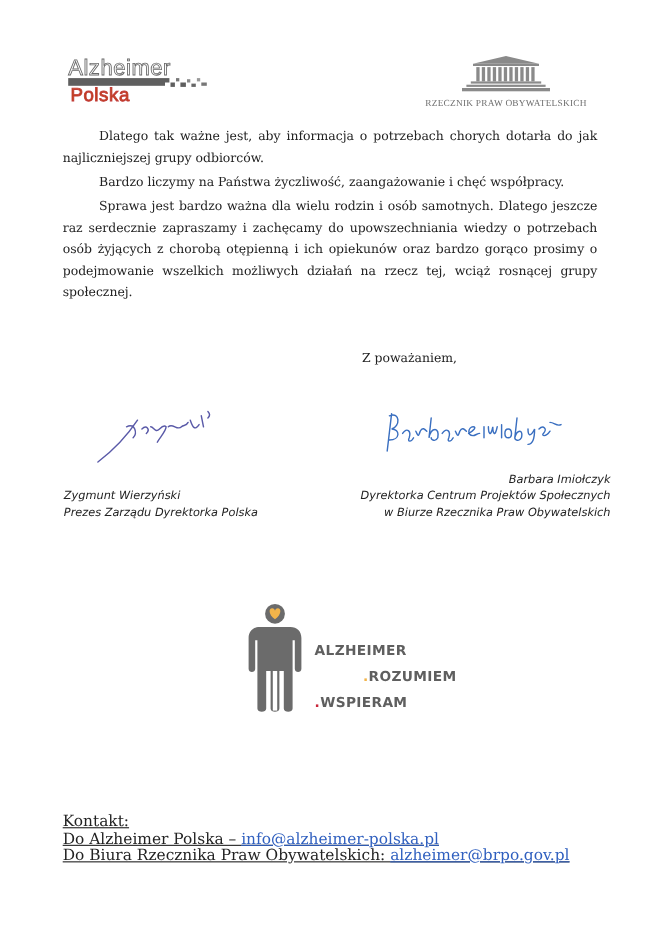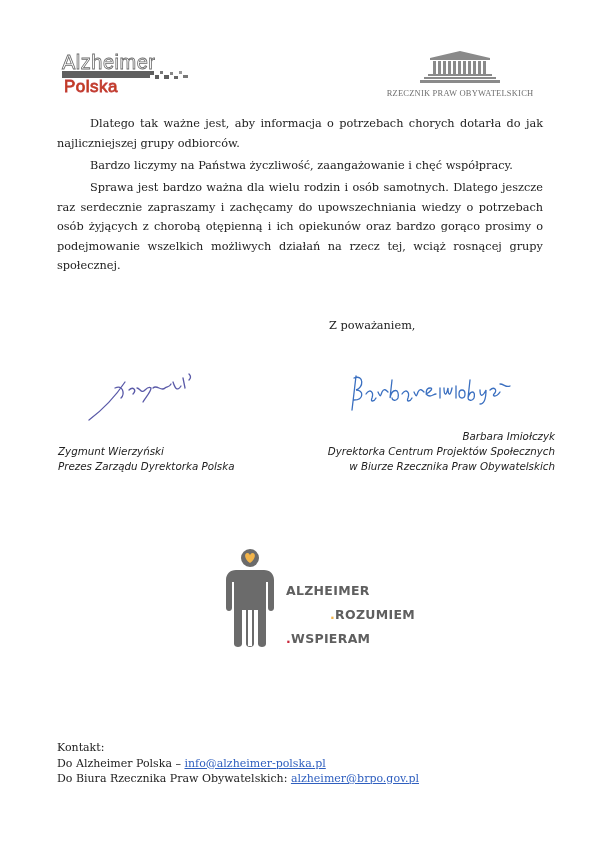--- a/index.html
+++ b/index.html
@@ -38,21 +38,21 @@
     
     .campaign { left: 222px; top: 548px; width: 180px; height: 100px; }
     .camp-text { position: absolute; left: 64px; font-family: "DejaVu Sans", sans-serif; font-weight: bold; font-size: 12.5px; color: #5f5f5f; letter-spacing: 0.3px; line-height: 14px; }
     .camp-t1 { top: 36px; }
     .camp-t2 { top: 60px; margin-left: 44px; }
     .camp-t3 { top: 84px; }
     .dot-y { color: #f2b44a; }
     .dot-r { color: #c8263a; }
 
     
-    .contact { left: 57px; top: 740px; font-family: "DejaVu Serif", serif; font-size: 11px; line-height: 15.5px; color: #222; }
+    .contact { left: 57px; top: 740px; font-family: "DejaVu Serif", serif; font-size: 14px; line-height: 15.5px; color: #222; text-decoration: underline; }
     .contact a { color: #2f5fbf; text-decoration: underline; }
     .contact div { white-space: nowrap; }
   </style>
 </head>
 <body>
 
 <div class="abs logo-az">
   <div class="az-band"></div>
   <span class="az-word1">Alzheimer</span>
   <span class="az-word2">Polska</span>

